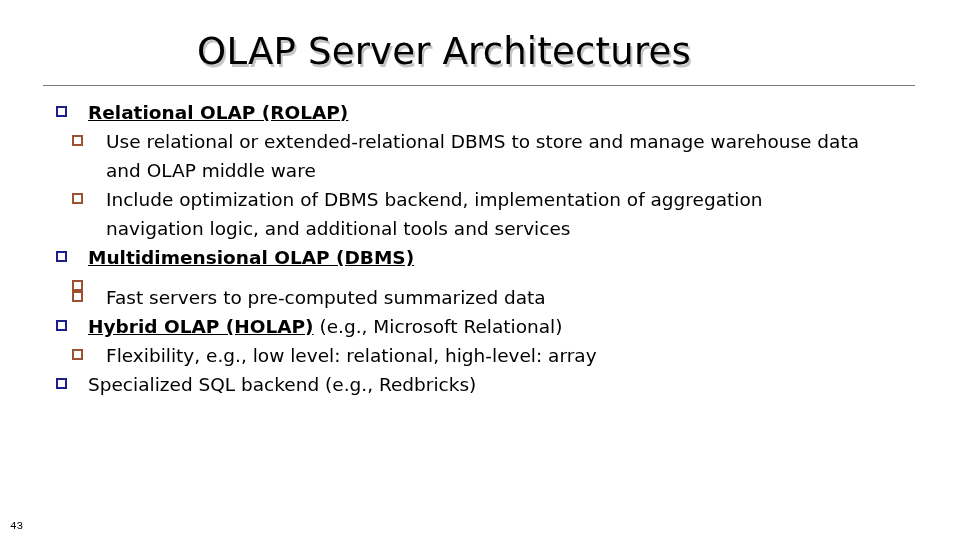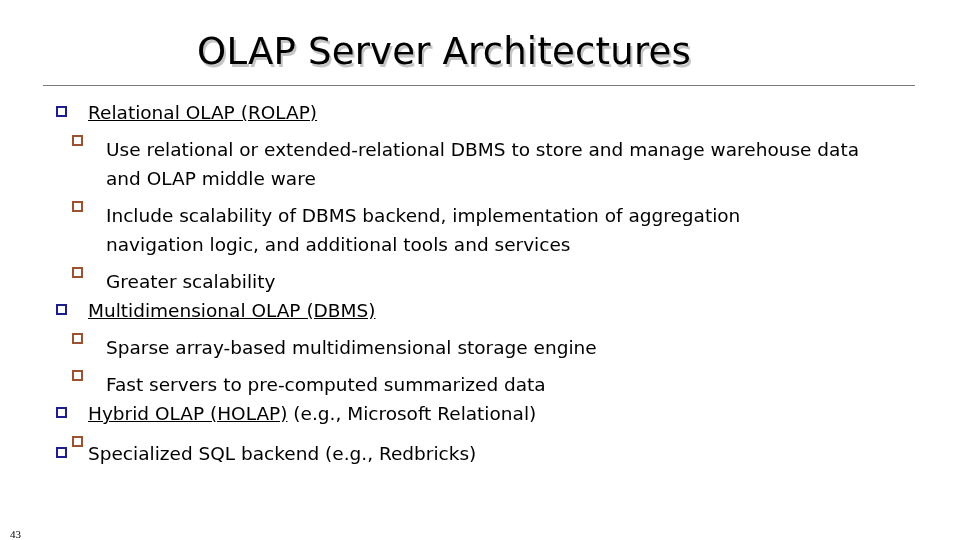--- a/index.html
+++ b/index.html
@@ -78,33 +78,33 @@
     margin-right: 23px;
   }
 
   .row-text {
     font-family: "DejaVu Sans", sans-serif;
     color: #000000;
     font-size: 18.5px;
     font-weight: 400;
   }
   .row.lvl1 .row-text { font-size: 18.5px; }
-  .row.lvl2 .row-text { font-size: 18.5px; margin-top: 8px; }
+  .row.lvl2 .row-text { font-size: 18.5px; }
 
   .hdr {
-    font-weight: normal;
+    font-weight: bold;
     text-decoration: underline;
   }
 
   
   .page-number {
     position: absolute;
     left: 10px;
-    bottom: 0;
-    font-family: Liberation Serif, serif;
+    bottom: 8px;
+    font-family: Liberation Mono, monospace;
     font-size: 11px;
     color: #000000;
   }
 </style>
 </head>
 <body>
 
 <div class="slide-title">OLAP Server Architectures</div>
 
 <div class="title-rule"></div>
@@ -116,50 +116,46 @@
     <span class="row-text"><span class="hdr">Relational OLAP (ROLAP)</span><span></span></span>
   </div>
 
   <div class="row lvl2">
     <span class="bullet b2"></span>
     <span class="row-text" style="max-width:765px">Use relational or extended-relational DBMS to store and manage warehouse data and OLAP middle ware</span>
   </div>
 
   <div class="row lvl2">
     <span class="bullet b2"></span>
-    <span class="row-text" style="max-width:715px">Include scalability of DBMS backend, implementation of aggregation navigation logic, and additional tools and services</span>
+    <span class="row-text" style="max-width:715px">Include optimization of DBMS backend, implementation of aggregation navigation logic, and additional tools and services</span>
   </div>
 
-  <div class="row lvl2">
-    <span class="bullet b2"></span>
-    <span class="row-text">Greater scalability</span>
-  </div>
 
   <div class="row lvl1">
     <span class="bullet b1"></span>
     <span class="row-text"><span class="hdr">Multidimensional OLAP (DBMS)</span><span></span></span>
   </div>
 
   <div class="row lvl2">
     <span class="bullet b2"></span>
-    <span class="row-text">Sparse array-based multidimensional storage engine</span>
   </div>
 
   <div class="row lvl2">
     <span class="bullet b2"></span>
     <span class="row-text">Fast servers to pre-computed summarized data</span>
   </div>
 
   <div class="row lvl1">
     <span class="bullet b1"></span>
     <span class="row-text"><span class="hdr">Hybrid OLAP (HOLAP)</span><span> (e.g., Microsoft Relational)</span></span>
   </div>
 
   <div class="row lvl2">
     <span class="bullet b2"></span>
+    <span class="row-text">Flexibility, e.g., low level: relational, high-level: array</span>
   </div>
 
   <div class="row lvl1">
     <span class="bullet b1"></span>
     <span class="row-text">Specialized SQL backend (e.g., Redbricks)</span>
   </div>
 
 
 </div>
 

